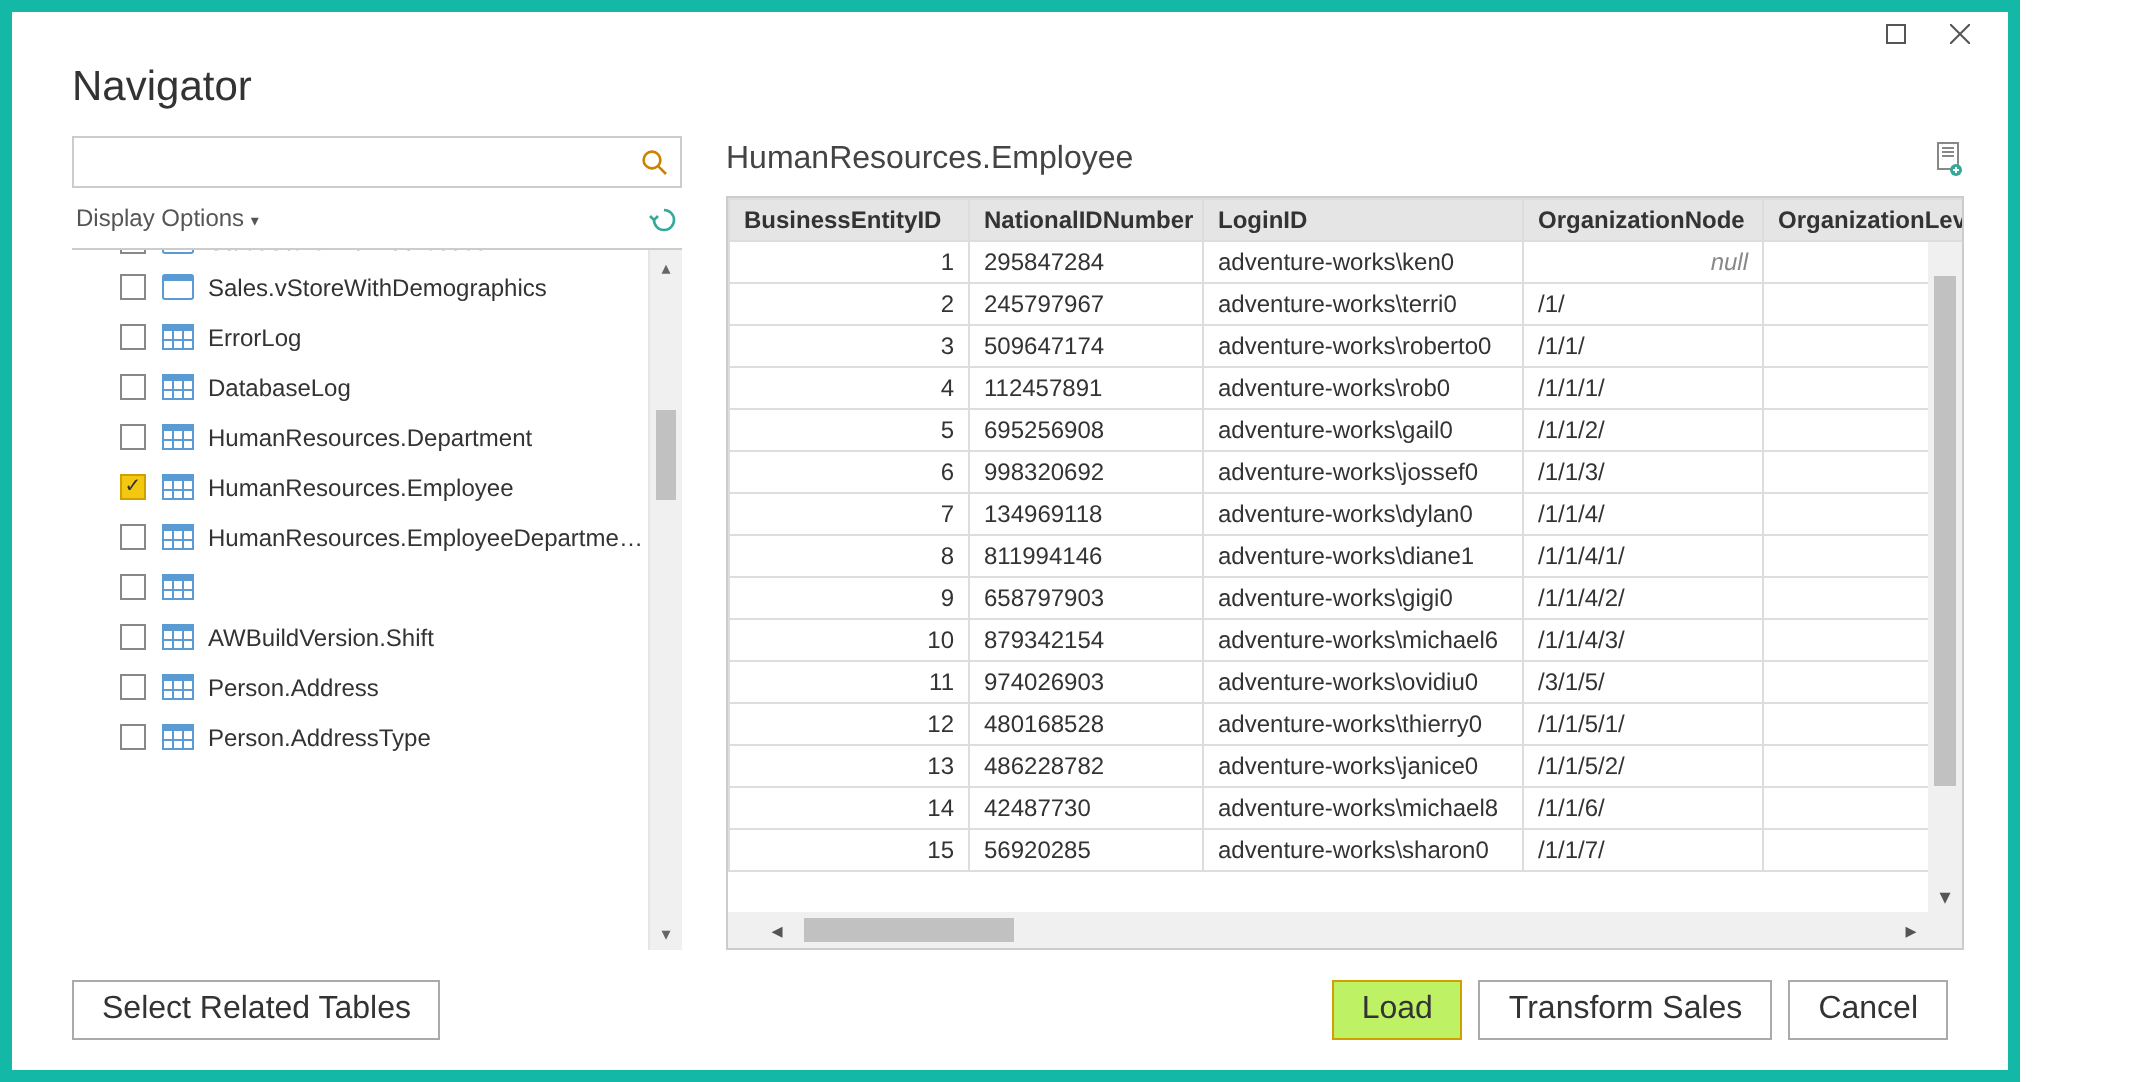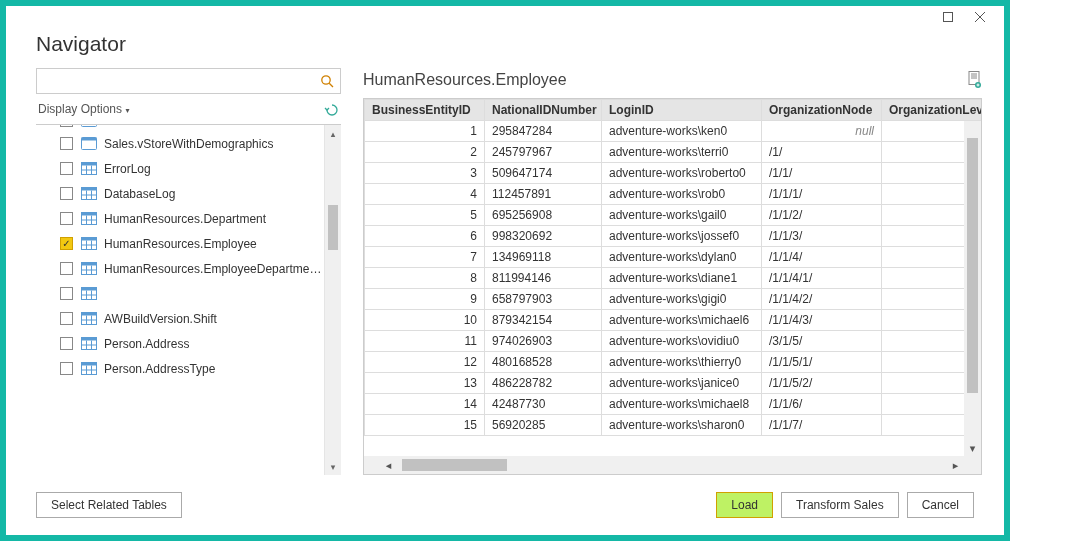--- a/index.html
+++ b/index.html
@@ -312,21 +312,21 @@
       padding: 0 30px;
     }
     .footer-left, .footer-right {
       display: flex;
       gap: 8px;
     }
     .btn {
       border: 1px solid #aaa;
       background: #fff;
       padding: 5px 14px;
-      font-size: 12px;
+      font-size: 16px;
       cursor: default;
       min-width: 50px;
       text-align: center;
     }
     .btn.primary {
       background: #bef264;
       border-color: #d0a000;
     }
     svg { display:block; }
   </style>

